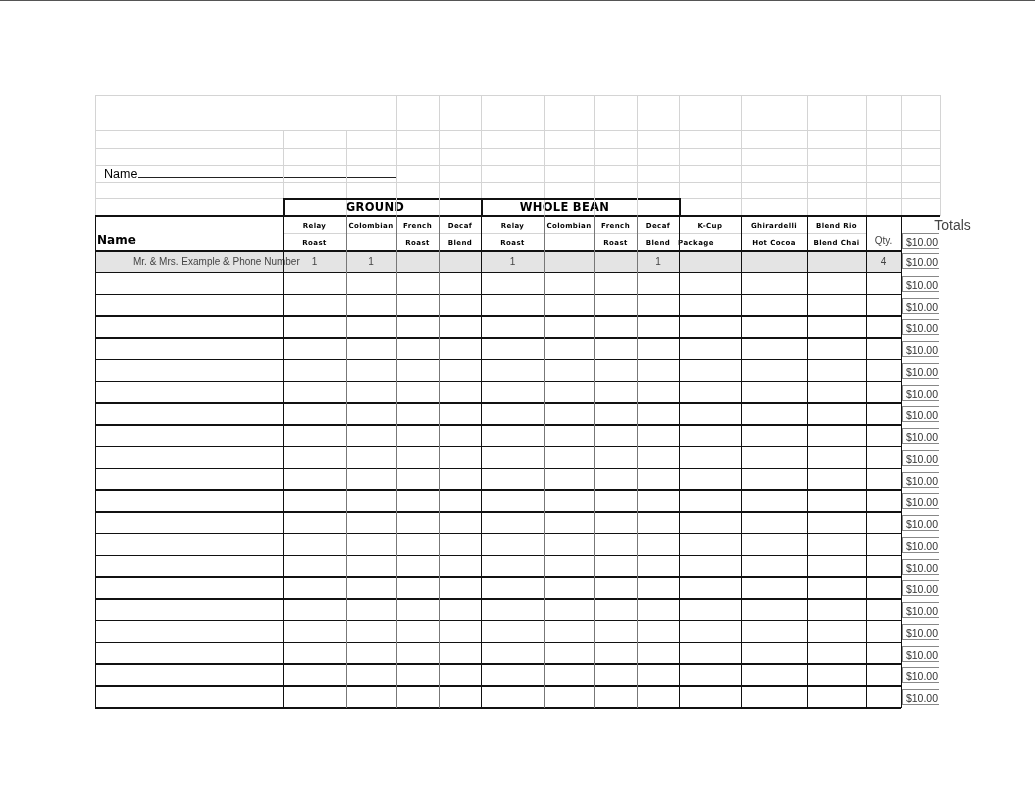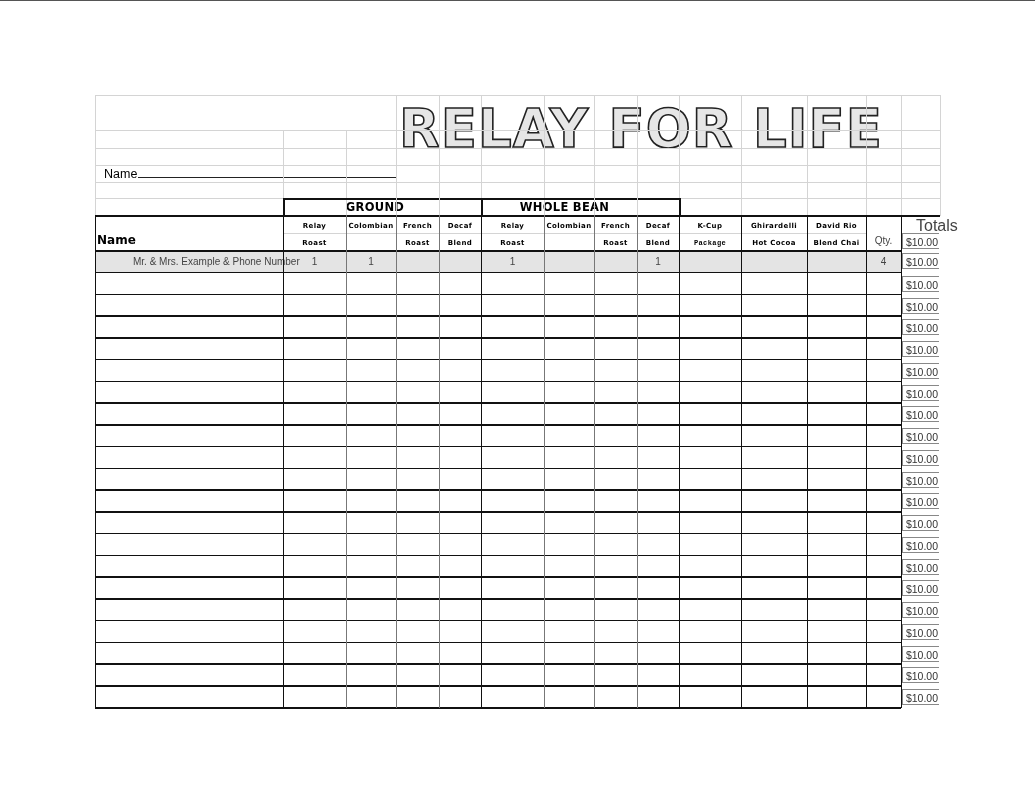--- a/index.html
+++ b/index.html
@@ -10,39 +10,34 @@
     .bl { position: absolute; background: #111; }
     .ml { position: absolute; background: #777; }
     .title-text { position: absolute; left: 99px; top: 101px; font-family: "DejaVu Sans", sans-serif; font-weight: bold; font-size: 19.5px; letter-spacing: -0.4px; white-space: nowrap; }
     .relay { position: absolute; left: 397px; top: 92px; width: 543px; height: 60px; overflow: hidden; }
     .relay svg { display: block; }
     .name-line { position: absolute; left: 104px; top: 166px; font-size: 12.5px; white-space: nowrap; }
     .name-line .rule { display: inline-block; width: 259px; border-bottom: 1px solid #222; height: 11px; vertical-align: baseline; margin-left: 1px; }
     .group-label { position: absolute; top: 199px; height: 17px; line-height: 17px; text-align: center; font-family: "DejaVu Sans", sans-serif; font-weight: bold; font-size: 11.5px; letter-spacing: 0.3px; }
     .colhdr { position: absolute; text-align: center; font-family: "DejaVu Sans", sans-serif; font-weight: bold; font-size: 7px; letter-spacing: 0.4px; white-space: nowrap; line-height: 17px; height: 17px; }
     .name-hdr { position: absolute; left: 97px; top: 233px; font-family: "DejaVu Sans", sans-serif; font-weight: bold; font-size: 12px; }
-    .totals-hdr { position: absolute; left: 916px; top: 217px; width: 73px; text-align: left; font-size: 16px; color: #444; }
+    .totals-hdr { position: absolute; left: 916px; top: 217px; width: 73px; text-align: center; font-size: 14px; color: #444; }
     .qty-hdr { position: absolute; left: 866px; top: 235px; width: 35px; text-align: center; font-size: 10px; color: #444; }
     .price { position: absolute; left: 902px; width: 37px; font-size: 10.5px; color: #333; text-align: right; background: #fff; border: 1px solid #888; border-right: none; height: 16px; line-height: 16px; padding-right: 1px; box-sizing: border-box; }
     .row-band { position: absolute; background: #e4e4e4; }
     .cell-text { position: absolute; font-size: 10px; color: #444; height: 19px; line-height: 19px; white-space: nowrap; }
     .cell-center { text-align: center; }
   </style>
 </head>
 <body>
 
 <div class="topline"></div>
 
 <div class="sheet" id="sheet">
 
-  <div class="relay">
-    <svg width="560" height="60" xmlns="http://www.w3.org/2000/svg">
-      <text id="relay-svg-text" x="2" y="55" font-family="DejaVu Sans, sans-serif" font-weight="bold" font-size="53" fill="#e6e6e6" stroke="#222" stroke-width="1.6" letter-spacing="1">RELAY FOR LIFE</text>
-    </svg>
-  </div>
 
   <div class="name-line">
     <span>Name</span><span class="rule"></span>
   </div>
 
   <div class="group-label" style="left:295px;width:160px;">GROUND</div>
   <div class="group-label" style="left:481px;width:167px;">WHOLE BEAN</div>
 
   <div id="colheaders">
       <div class="colhdr" style="left: 283px; width: 63px; top: 218px;">Relay</div>
@@ -55,24 +50,24 @@
       <div class="colhdr" style="left: 439px; width: 42px; top: 235px;">Blend</div>
       <div class="colhdr" style="left: 481px; width: 63px; top: 218px;">Relay</div>
       <div class="colhdr" style="left: 481px; width: 63px; top: 235px;">Roast</div>
       <div class="colhdr" style="left: 544px; width: 50px; top: 218px;">Colombian</div>
       <div class="colhdr" style="left: 544px; width: 50px; top: 235px;"></div>
       <div class="colhdr" style="left: 594px; width: 43px; top: 218px;">French</div>
       <div class="colhdr" style="left: 594px; width: 43px; top: 235px;">Roast</div>
       <div class="colhdr" style="left: 637px; width: 42px; top: 218px;">Decaf</div>
       <div class="colhdr" style="left: 637px; width: 42px; top: 235px;">Blend</div>
       <div class="colhdr" style="left: 679px; width: 62px; top: 218px;">K-Cup</div>
-      <div class="colhdr" style="left: 679px; width: 62px; top: 235px; font-family: Liberation Mono, monospace;">Package</div>
+      <div class="colhdr" style="left: 665px; width: 62px; top: 235px;">Package</div>
       <div class="colhdr" style="left: 741px; width: 66px; top: 218px;">Ghirardelli</div>
       <div class="colhdr" style="left: 741px; width: 66px; top: 235px;">Hot Cocoa</div>
-      <div class="colhdr" style="left: 807px; width: 59px; top: 218px;">David Rio</div>
+      <div class="colhdr" style="left: 807px; width: 59px; top: 218px;">Blend Rio</div>
       <div class="colhdr" style="left: 807px; width: 59px; top: 235px;">Blend Chai</div>
     </div>
 
   <div class="name-hdr">Name</div>
   <div class="totals-hdr">Totals</div>
   <div class="qty-hdr">Qty.</div>
   <div class="price" style="top:233px;">$10.00</div>
 
   <div id="rows">
       <div class="row-band" style="left: 95px; top: 252px; width: 806px; height: 19.75px;"></div>

